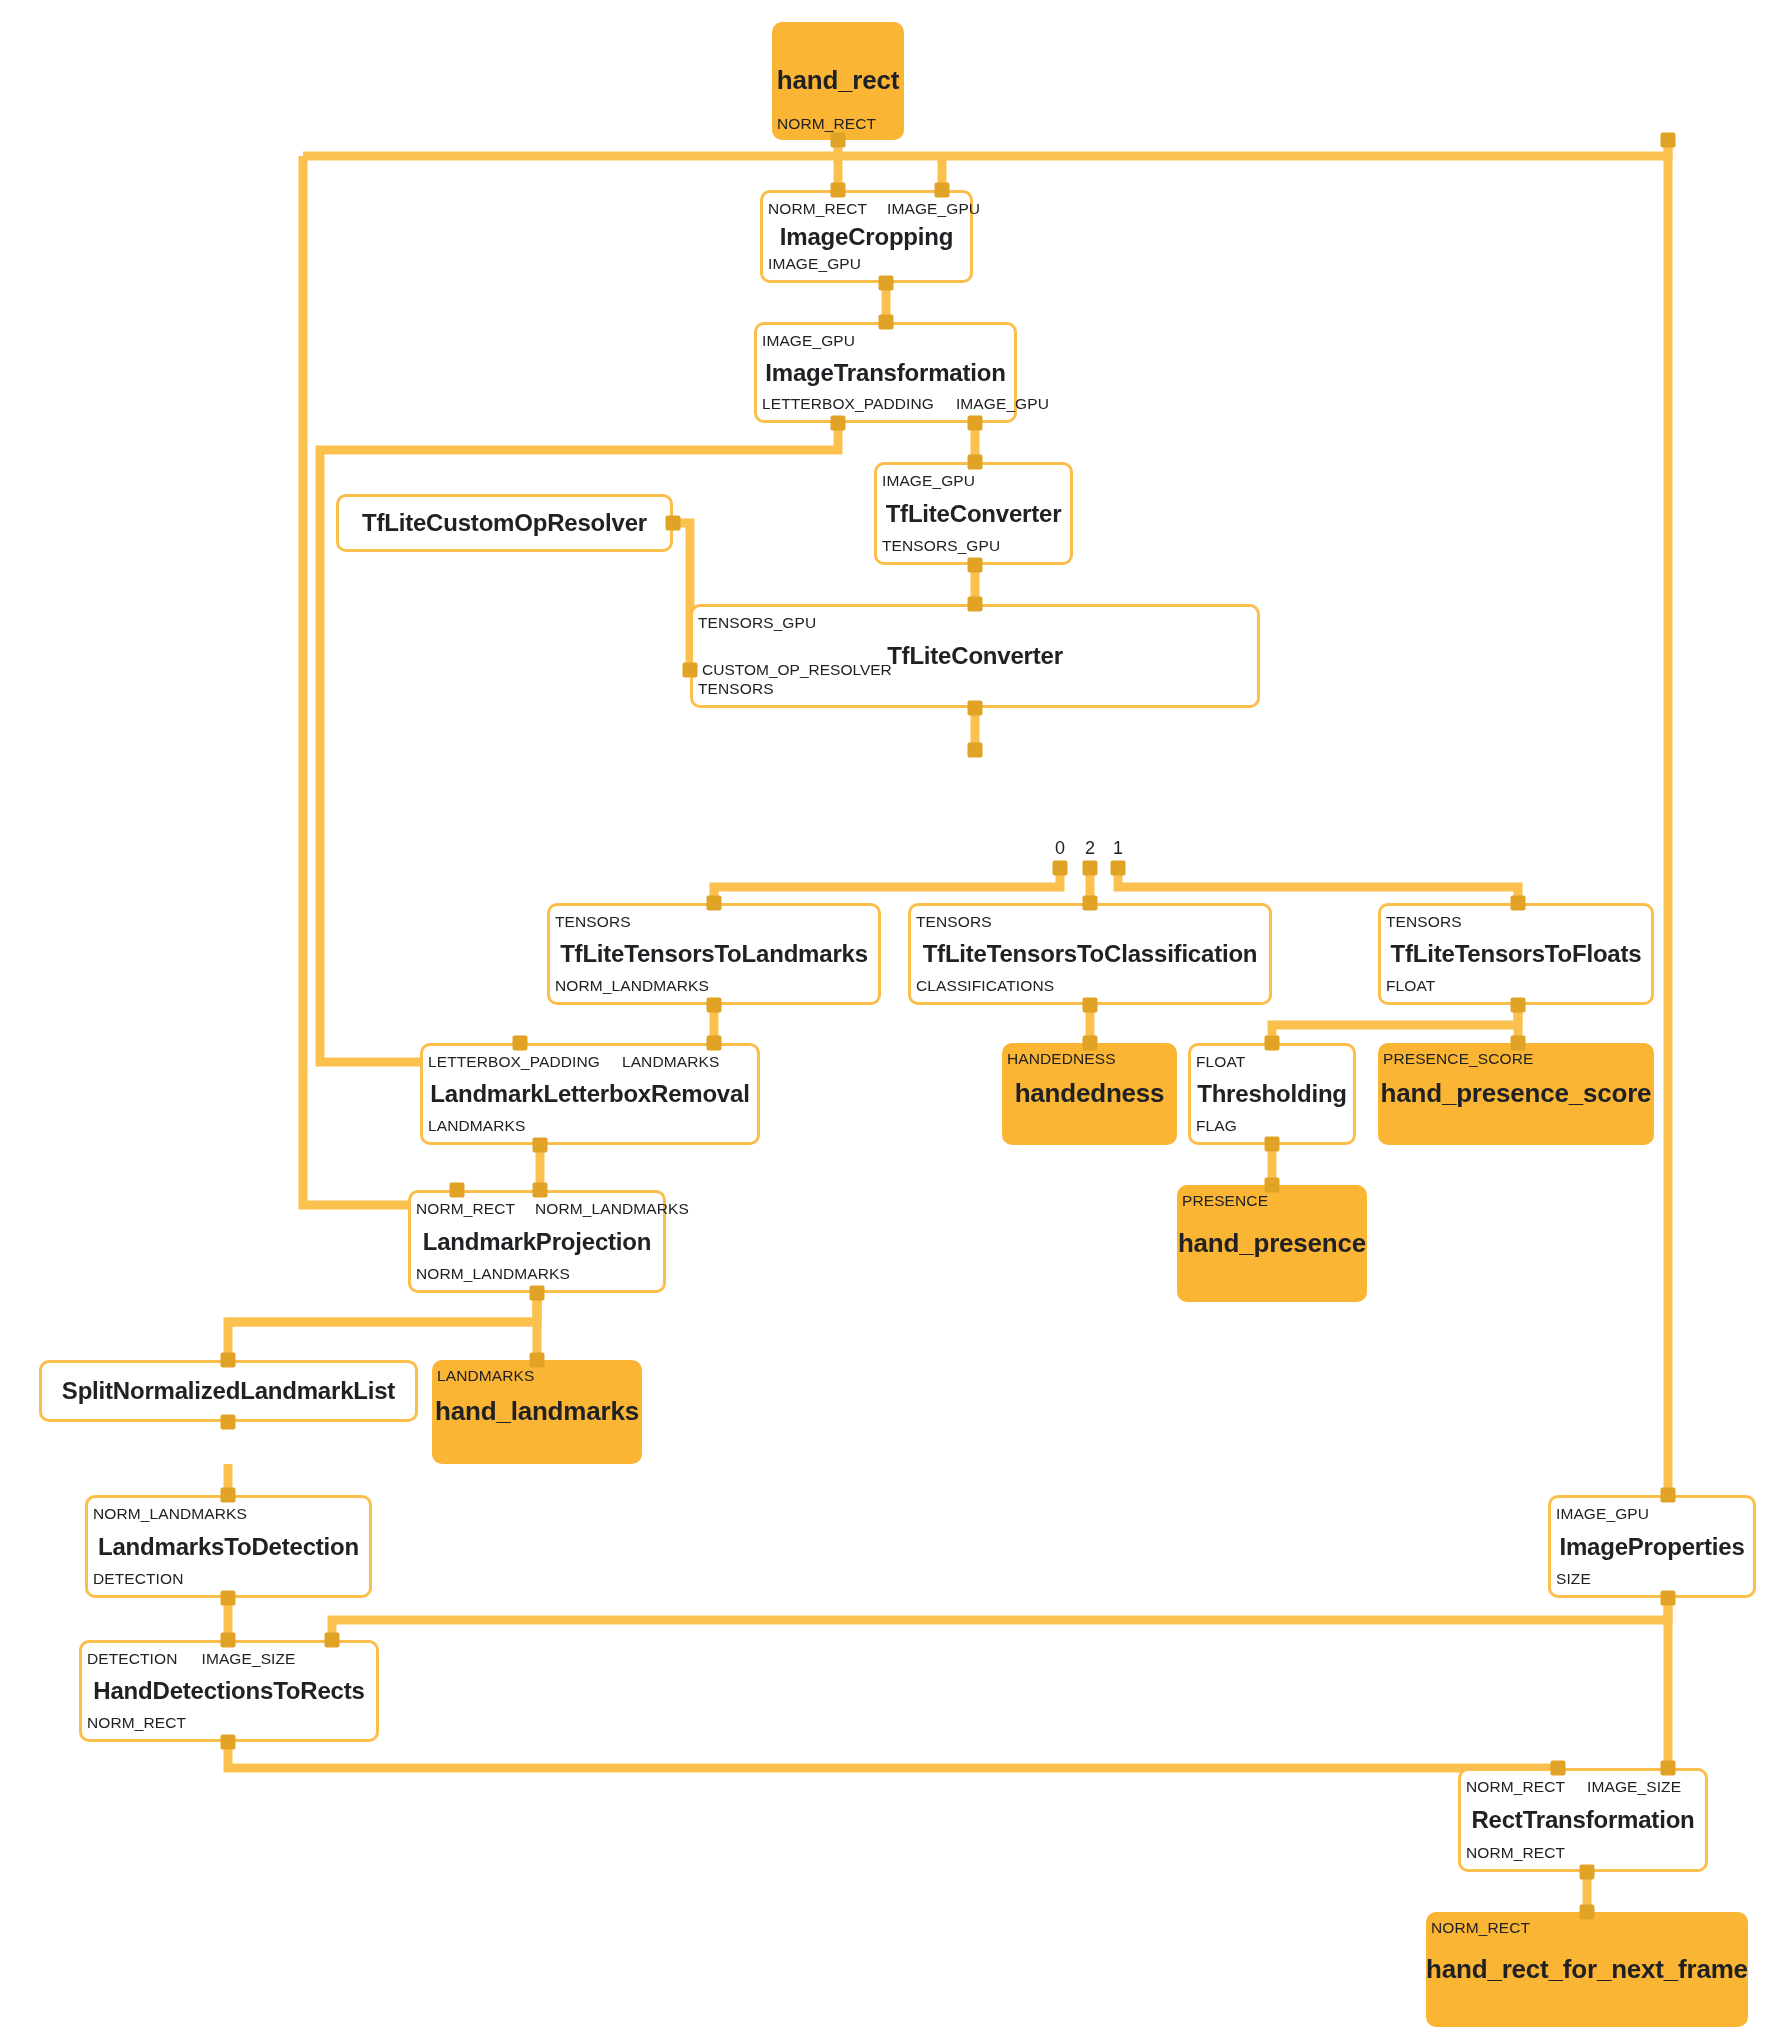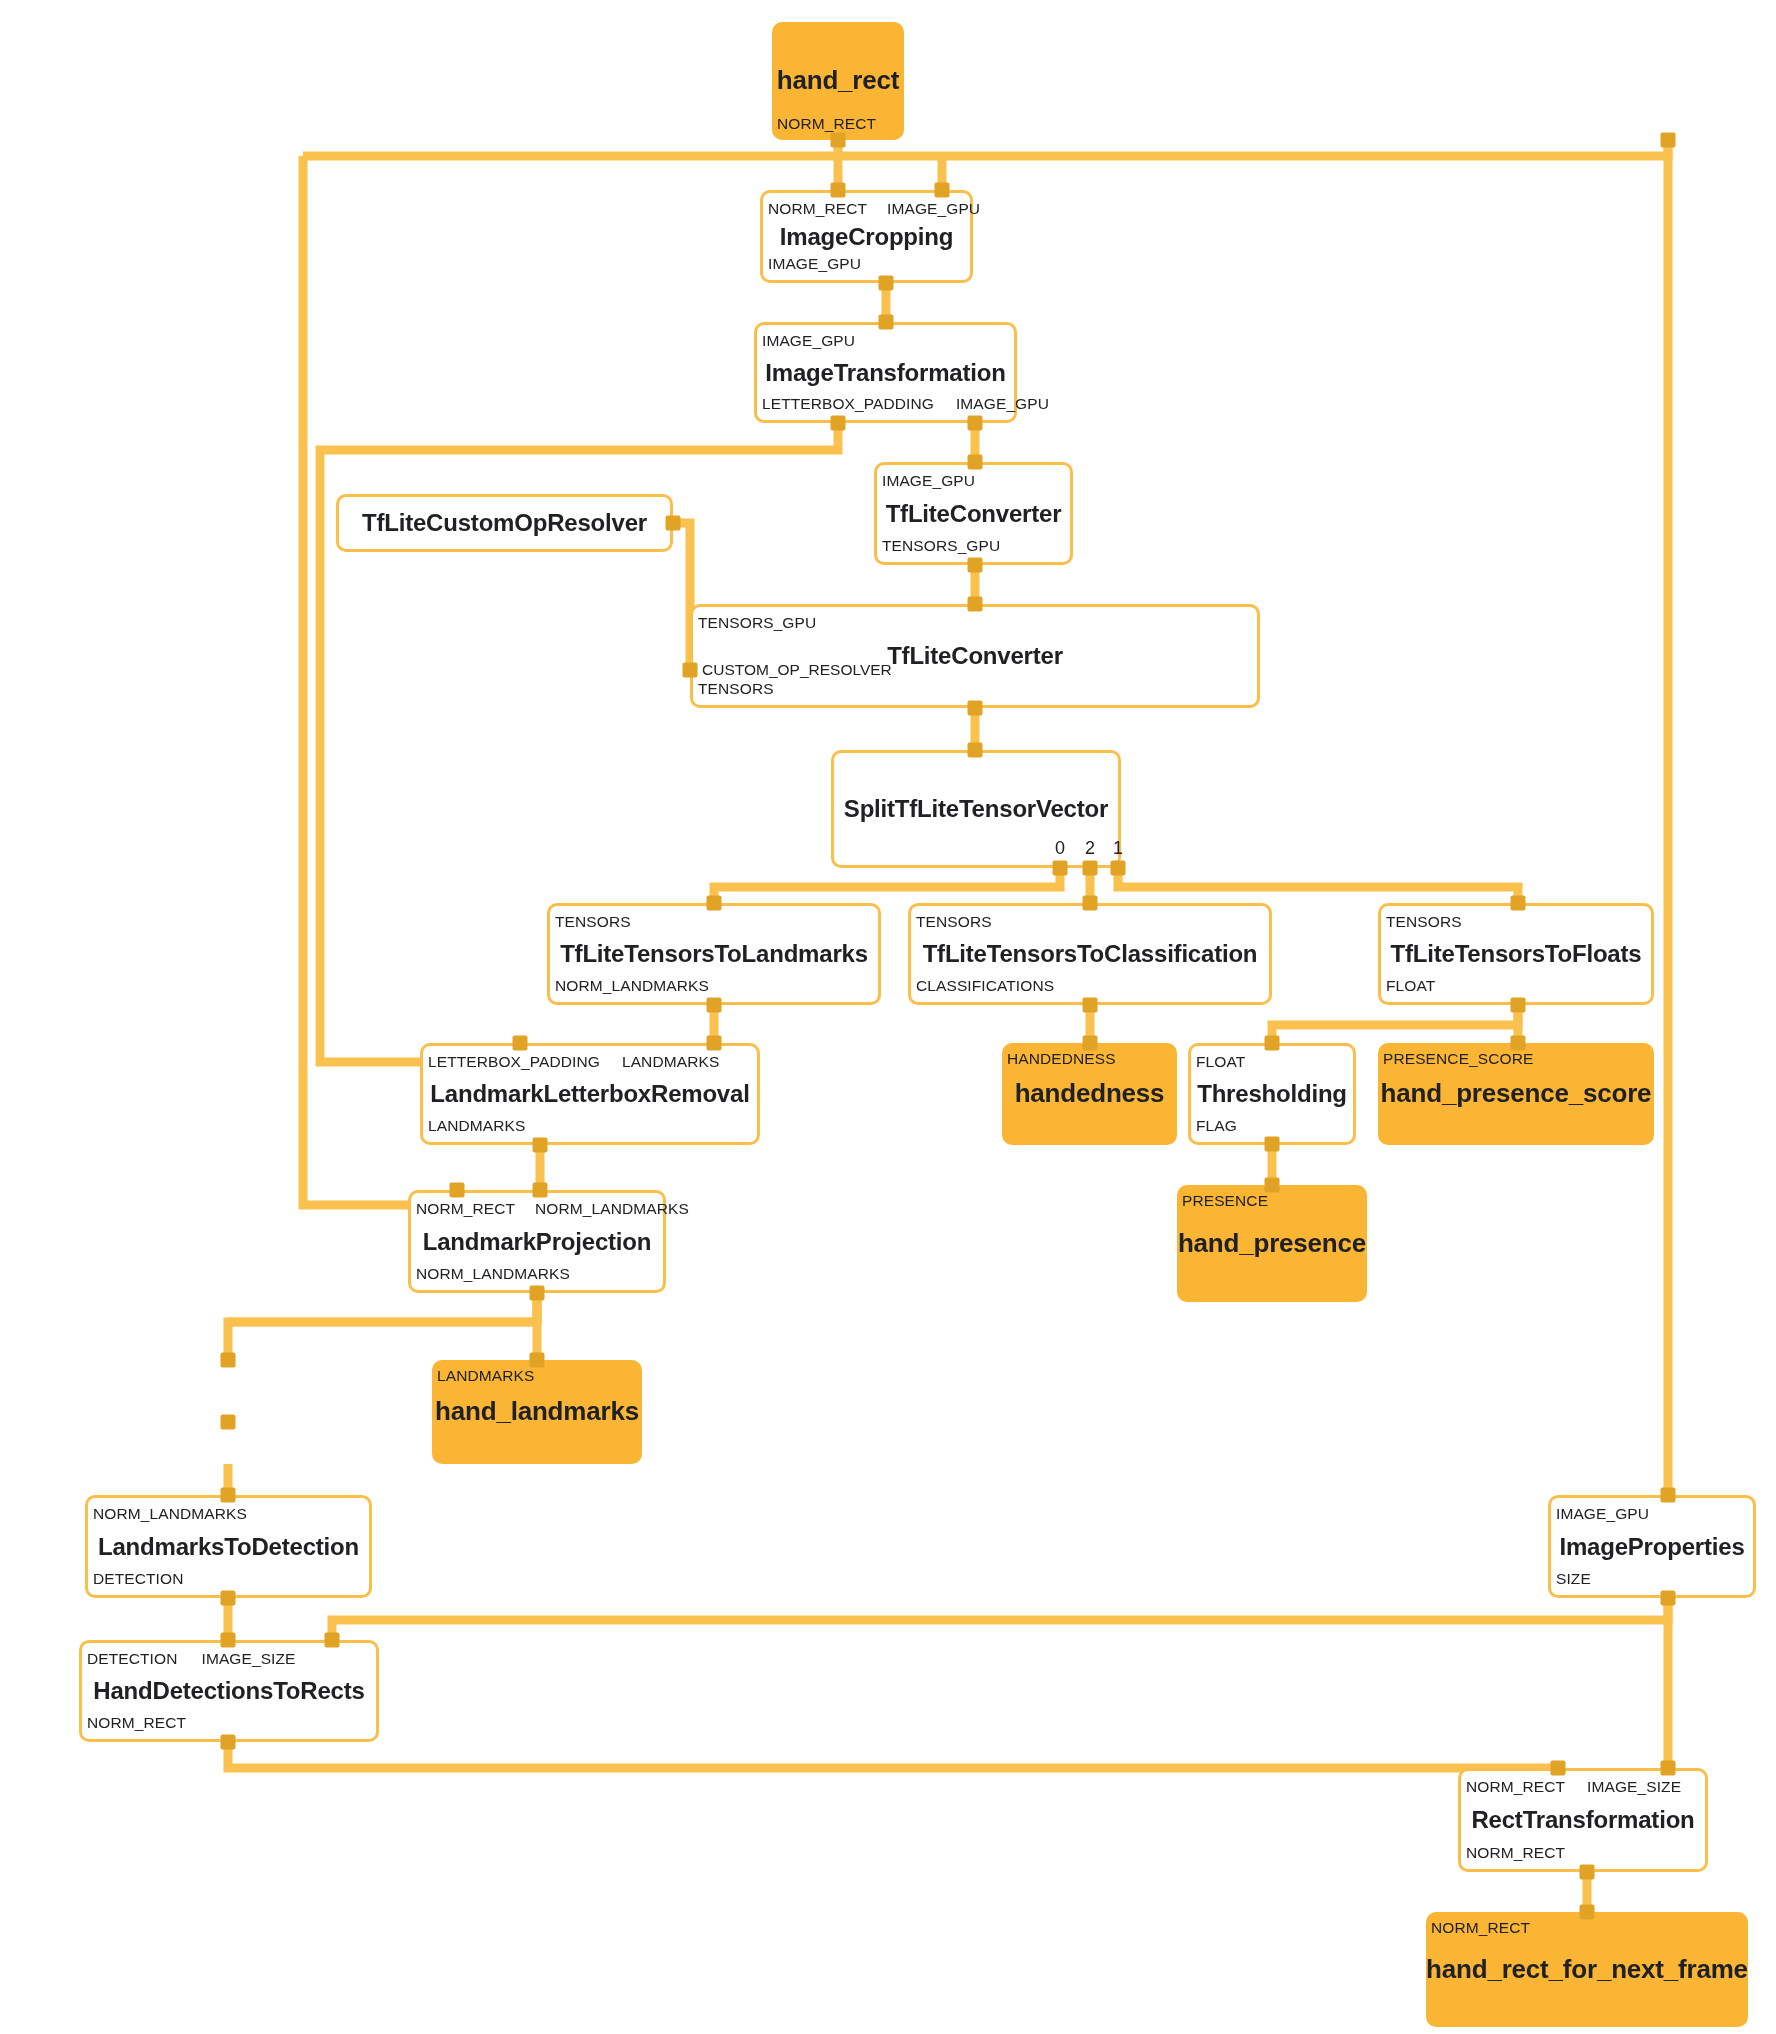--- a/index.html
+++ b/index.html
@@ -160,23 +160,20 @@
     </div>
     <div class="port-row bottom">
       <span class="port">TENSORS</span>
     </div>
   </div>
   <div class="sidelab" style="left:702px;top:670px;">CUSTOM_OP_RESOLVER</div>
   <div class="pin" style="left:975px;top:604px;"></div>
   <div class="pin" style="left:690px;top:670px;"></div>
   <div class="pin" style="left:975px;top:708px;"></div>
 
-  <div class="node calc" style="left:831px;top:750px;width:290px;height:118px;">
-    <div class="title">SplitTfLiteTensorVector</div>
-  </div>
   <div class="splitnum" style="left:1060px;top:838px;">0</div>
   <div class="splitnum" style="left:1090px;top:838px;">2</div>
   <div class="splitnum" style="left:1118px;top:838px;">1</div>
   <div class="pin" style="left:975px;top:750px;"></div>
   <div class="pin" style="left:1060px;top:868px;"></div>
   <div class="pin" style="left:1090px;top:868px;"></div>
   <div class="pin" style="left:1118px;top:868px;"></div>
 
   <div class="node calc" style="left:547px;top:903px;width:334px;height:102px;">
     <div class="title">TfLiteTensorsToLandmarks</div>
@@ -271,20 +268,23 @@
       <span class="port">NORM_LANDMARKS</span>
     </div>
     <div class="port-row bottom">
       <span class="port">NORM_LANDMARKS</span>
     </div>
   </div>
   <div class="pin" style="left:457px;top:1190px;"></div>
   <div class="pin" style="left:540px;top:1190px;"></div>
   <div class="pin" style="left:537px;top:1293px;"></div>
 
+  <div class="node calc" style="left:39px;top:1360px;width:379px;height:62px;">
+    <div class="title">SplitNormalizedLandmarkList</div>
+  </div>
   <div class="pin" style="left:228px;top:1360px;"></div>
   <div class="pin" style="left:228px;top:1422px;"></div>
 
   <div class="node stream" style="left:432px;top:1360px;width:210px;height:104px;">
     <div class="title">hand_landmarks</div>
     <div class="port-row top">
       <span class="port">LANDMARKS</span>
     </div>
   </div>
   <div class="pin" style="left:537px;top:1360px;"></div>

